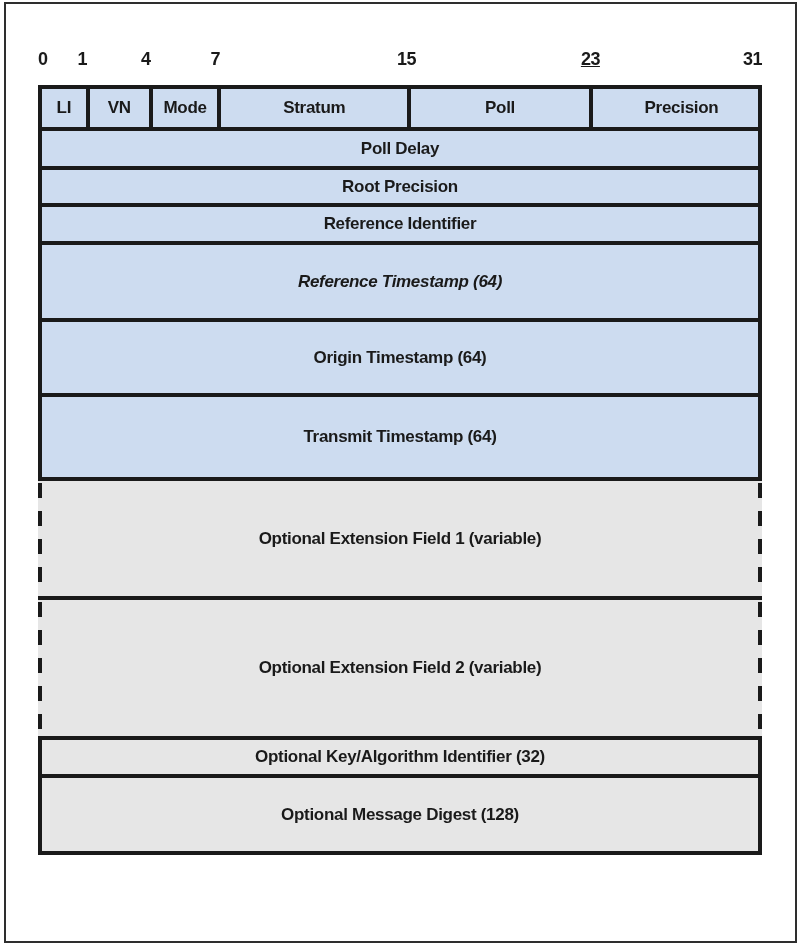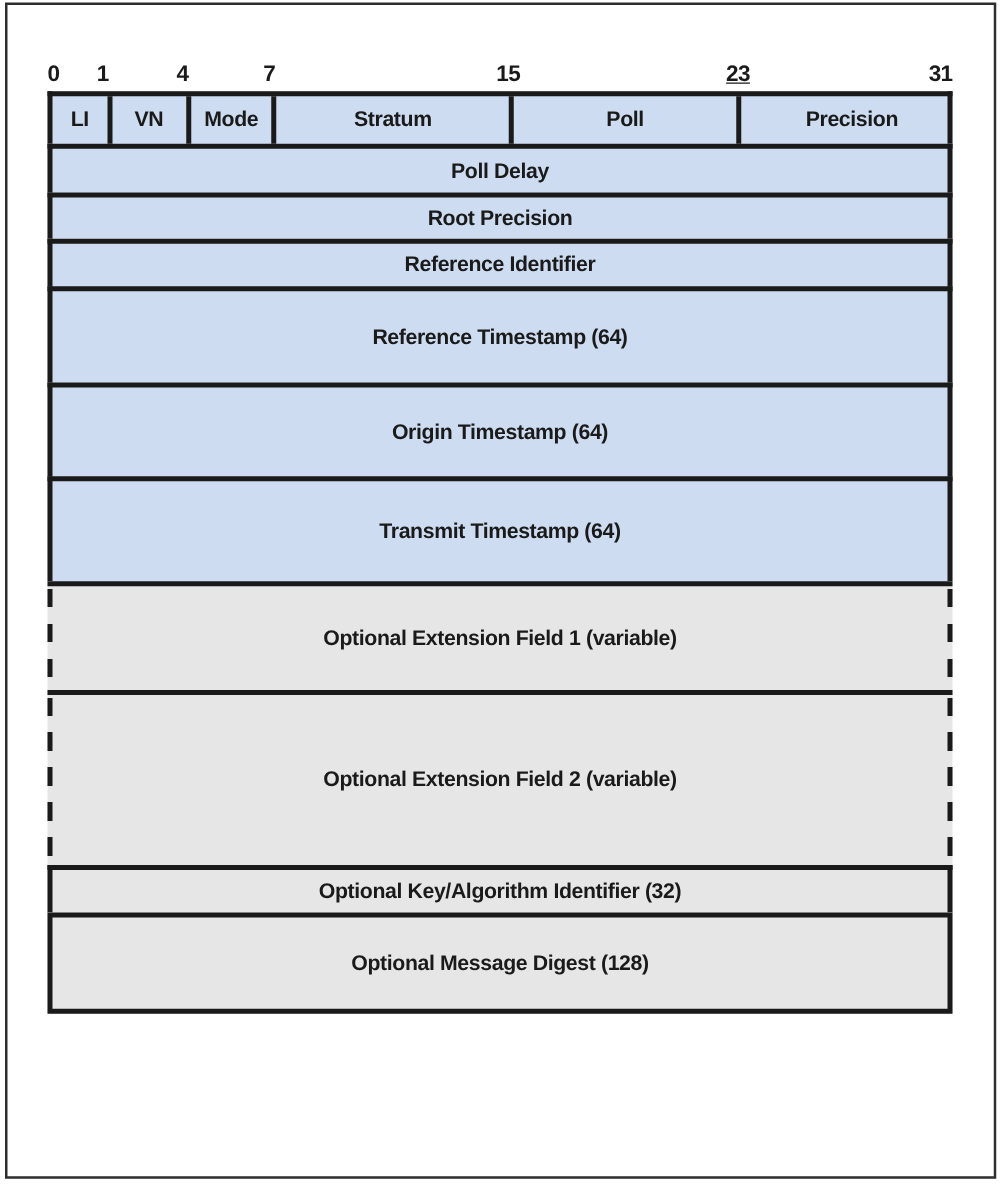--- a/index.html
+++ b/index.html
@@ -40,21 +40,21 @@
   }
   .bit { position: absolute; bottom: 0; transform: translateX(-50%); white-space: nowrap; }
   .bit.first { left: 0; transform: none; }
   .bit.last  { left: auto; right: 0; transform: none; }
   .b1  { left: 6.1%; }
   .b4  { left: 14.9%; }
   .b7  { left: 24.5%; }
   .b15 { left: 50.9%; }
   .b23 { left: 76.3%; text-decoration: underline; }
 
-  .packet { margin-top: 3px; }
+  .packet { margin-top: 15px; }
   .row {
     box-sizing: border-box;
     border-top: 4px solid var(--line);
     border-left: 4px solid var(--line);
     border-right: 4px solid var(--line);
     display: flex;
     align-items: center;
     justify-content: center;
     font-weight: bold;
     font-size: 17px;
@@ -76,25 +76,25 @@
     width: 4px;
     background: repeating-linear-gradient(to bottom, var(--line) 0 15px, transparent 15px 28px);
   }
   .row.dashed::before { left: 0; }
   .row.dashed::after  { right: 0; }
 
   .r1  { height: 42px; padding: 0; }
   .r2  { height: 39px; }
   .r3  { height: 37px; }
   .r4  { height: 38px; }
-  .r5  { height: 77px; }
+  .r5  { height: 77px; font-style: italic; }
   .r6  { height: 75px; }
   .r7  { height: 79px; }
   .r8  { height: 84px; }
-  .r9  { height: 87px; text-align: right; }
+  .r9  { height: 119px; text-align: right; }
   .r10 { height: 140px; }
   .r11 { height: 38px; }
   .r12 { height: 81px; border-bottom: 4px solid var(--line); }
 
   .cell {
     box-sizing: border-box;
     display: flex;
     align-items: center;
     justify-content: center;
     height: 100%;

